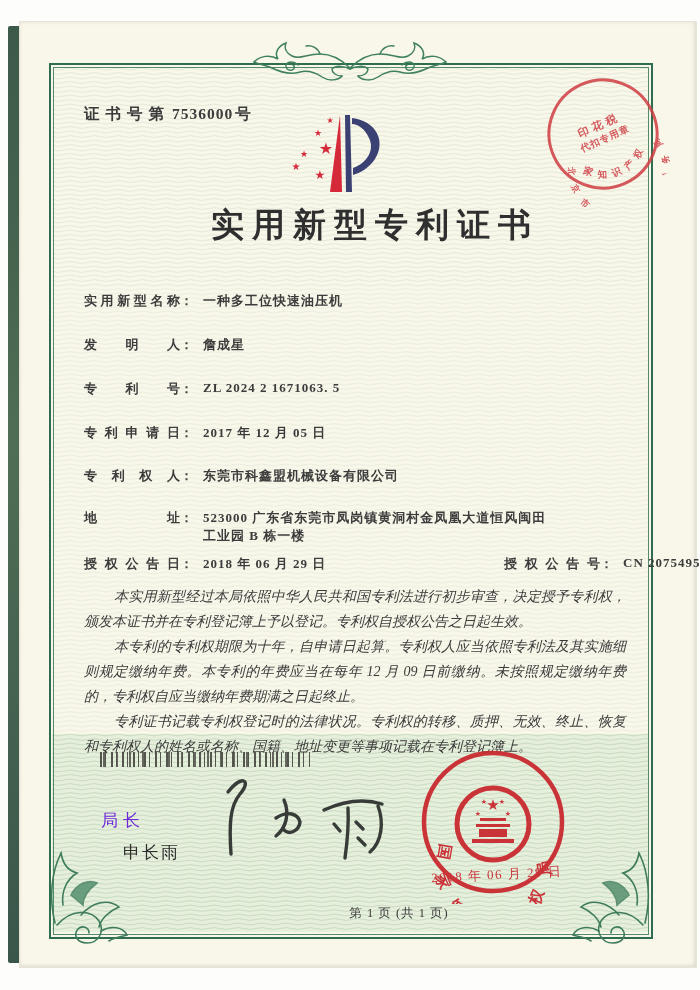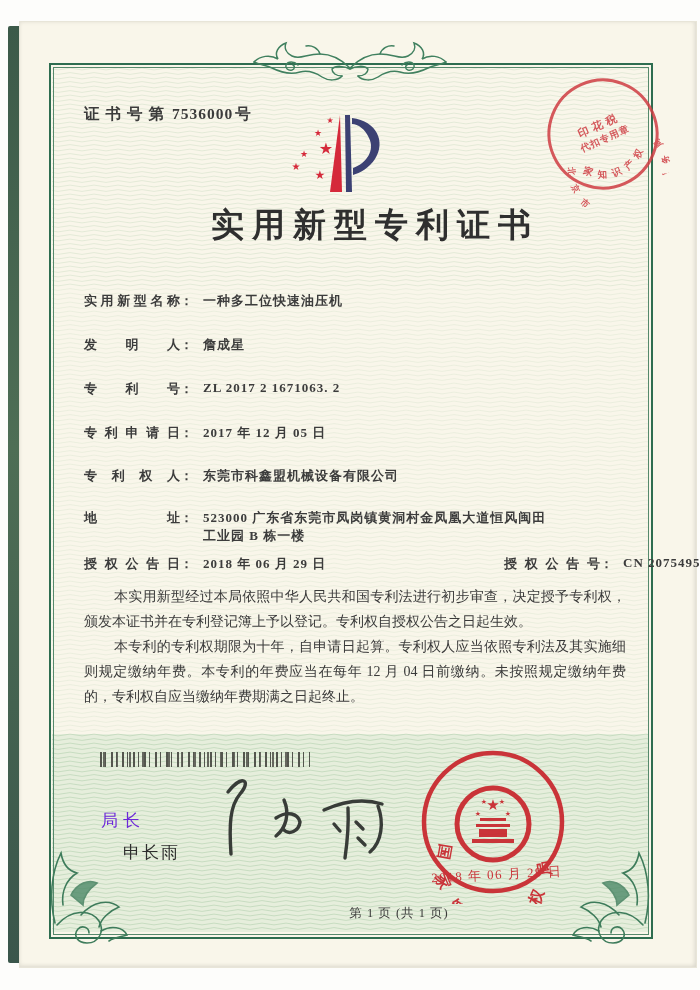--- a/index.html
+++ b/index.html
@@ -21,21 +21,21 @@
   #logo-svg{position:absolute;left:283px;top:112px;z-index:4;}
   .title{position:absolute;left:49px;top:203px;width:644px;z-index:4;text-align:center;
          font-size:33px;font-weight:bold;color:#2f2f2f;letter-spacing:8px;padding-left:8px;box-sizing:border-box;}
   .f-row{position:absolute;left:84px;z-index:4;font-size:13px;font-weight:bold;color:#3c3c3c;white-space:nowrap;}
   .f-row .lbl{display:inline-block;width:96px;text-align:justify;text-align-last:justify;vertical-align:top;}
   .f-row .colon{display:inline-block;vertical-align:top;}
   .f-row .val{display:inline-block;margin-left:10px;letter-spacing:1px;vertical-align:top;}
   .f-row .val2{display:inline-block;margin-left:10px;letter-spacing:1px;vertical-align:top;white-space:normal;width:430px;}
   .grant-right{position:absolute;left:420px;top:0;}
   .paras{position:absolute;left:84px;top:584px;width:542px;z-index:4;font-size:14px;line-height:25px;
-         color:#3a3a3a;text-align:justify;}
+         color:#3a3a3a;text-align:justify;font-style:italic;}
   .paras p{margin:0;text-indent:2.15em;}
   #barcode{position:absolute;left:100px;top:752px;width:210px;height:15px;z-index:4;opacity:.88;
     background:
       repeating-linear-gradient(90deg,#42423c 0 2px,transparent 2px 5px,#42423c 5px 6px,transparent 6px 11px),
       repeating-linear-gradient(90deg,transparent 0 3px,#55554e 3px 5px,transparent 5px 13px);}
   .sig-title{position:absolute;left:101px;top:809px;z-index:4;font-size:17px;letter-spacing:5px;color:#6d28d9;}
   .sig-name{position:absolute;left:99px;top:841px;z-index:4;font-size:17px;letter-spacing:2px;color:#2e2e2e;margin-left:24px;}
   #signature-svg{position:absolute;left:198px;top:770px;z-index:4;}
   #seal-svg{position:absolute;left:411px;top:740px;z-index:5;opacity:.92;}
   #tax-stamp-svg{position:absolute;left:541px;top:72px;z-index:5;transform:rotate(-24deg);opacity:.85;}
@@ -299,41 +299,42 @@
 
 <div class="title">实用新型专利证书</div>
 
 <div class="f-row" style="top:292px">
   <span class="lbl">实用新型名称</span><span class="colon">：</span><span class="val">一种多工位快速油压机</span>
 </div>
 <div class="f-row" style="top:336px">
   <span class="lbl">发明人</span><span class="colon">：</span><span class="val">詹成星</span>
 </div>
 <div class="f-row" style="top:380px">
-  <span class="lbl">专利号</span><span class="colon">：</span><span class="val">ZL 2017 2 1671063. 2</span>
+  <span class="lbl">专利号</span><span class="colon">：</span><span class="val">ZL 2024 2 1671063. 5</span>
 </div>
 <div class="f-row" style="top:424px">
   <span class="lbl">专利申请日</span><span class="colon">：</span><span class="val">2017 年 12 月 05 日</span>
 </div>
 <div class="f-row" style="top:467px">
   <span class="lbl">专利权人</span><span class="colon">：</span><span class="val">东莞市科鑫盟机械设备有限公司</span>
 </div>
 <div class="f-row" style="top:509px">
   <span class="lbl">地址</span><span class="colon">：</span><span class="val2"><span>523000 广东省东莞市凤岗镇黄洞村金凤凰大道恒风闽田</span><br><span>工业园 B 栋一楼</span></span>
 </div>
 <div class="f-row" style="top:555px">
   <span class="lbl">授权公告日</span><span class="colon">：</span><span class="val">2018 年 06 月 29 日</span>
   <span class="grant-right">
     <span class="lbl">授权公告号</span><span class="colon">：</span><span class="val">CN 207549549 U</span>
   </span>
 </div>
 
 <div class="paras">
   <p>本实用新型经过本局依照中华人民共和国专利法进行初步审查，决定授予专利权，颁发本证书并在专利登记簿上予以登记。专利权自授权公告之日起生效。</p>
-  <p>本专利的专利权期限为十年，自申请日起算。专利权人应当依照专利法及其实施细则规定缴纳年费。本专利的年费应当在每年 12 月 04 日前缴纳。未按照规定缴纳年费的，专利权自应当缴纳年费期满之日起终止。</p>
+  <p>本专利的专利权期限为十年，自申请日起算。专利权人应当依照专利法及其实施细则规定缴纳年费。本专利的年费应当在每年 12 月 09 日前缴纳。未按照规定缴纳年费的，专利权自应当缴纳年费期满之日起终止。</p>
+  <p>专利证书记载专利权登记时的法律状况。专利权的转移、质押、无效、终止、恢复和专利权人的姓名或名称、国籍、地址变更等事项记载在专利登记簿上。</p>
 </div>
 
 <div id="barcode"></div>
 
 <div class="sig-title">局长</div>
 <div class="sig-name">申长雨</div>
 
 <svg id="signature-svg" width="200" height="105" viewBox="0 0 200 105">
   <g stroke="#383c38" stroke-width="3.4" fill="none" stroke-linecap="round" stroke-linejoin="round">
     <path d="M30,22 C44,4 54,10 42,24 C32,36 31,54 33,84"></path>

